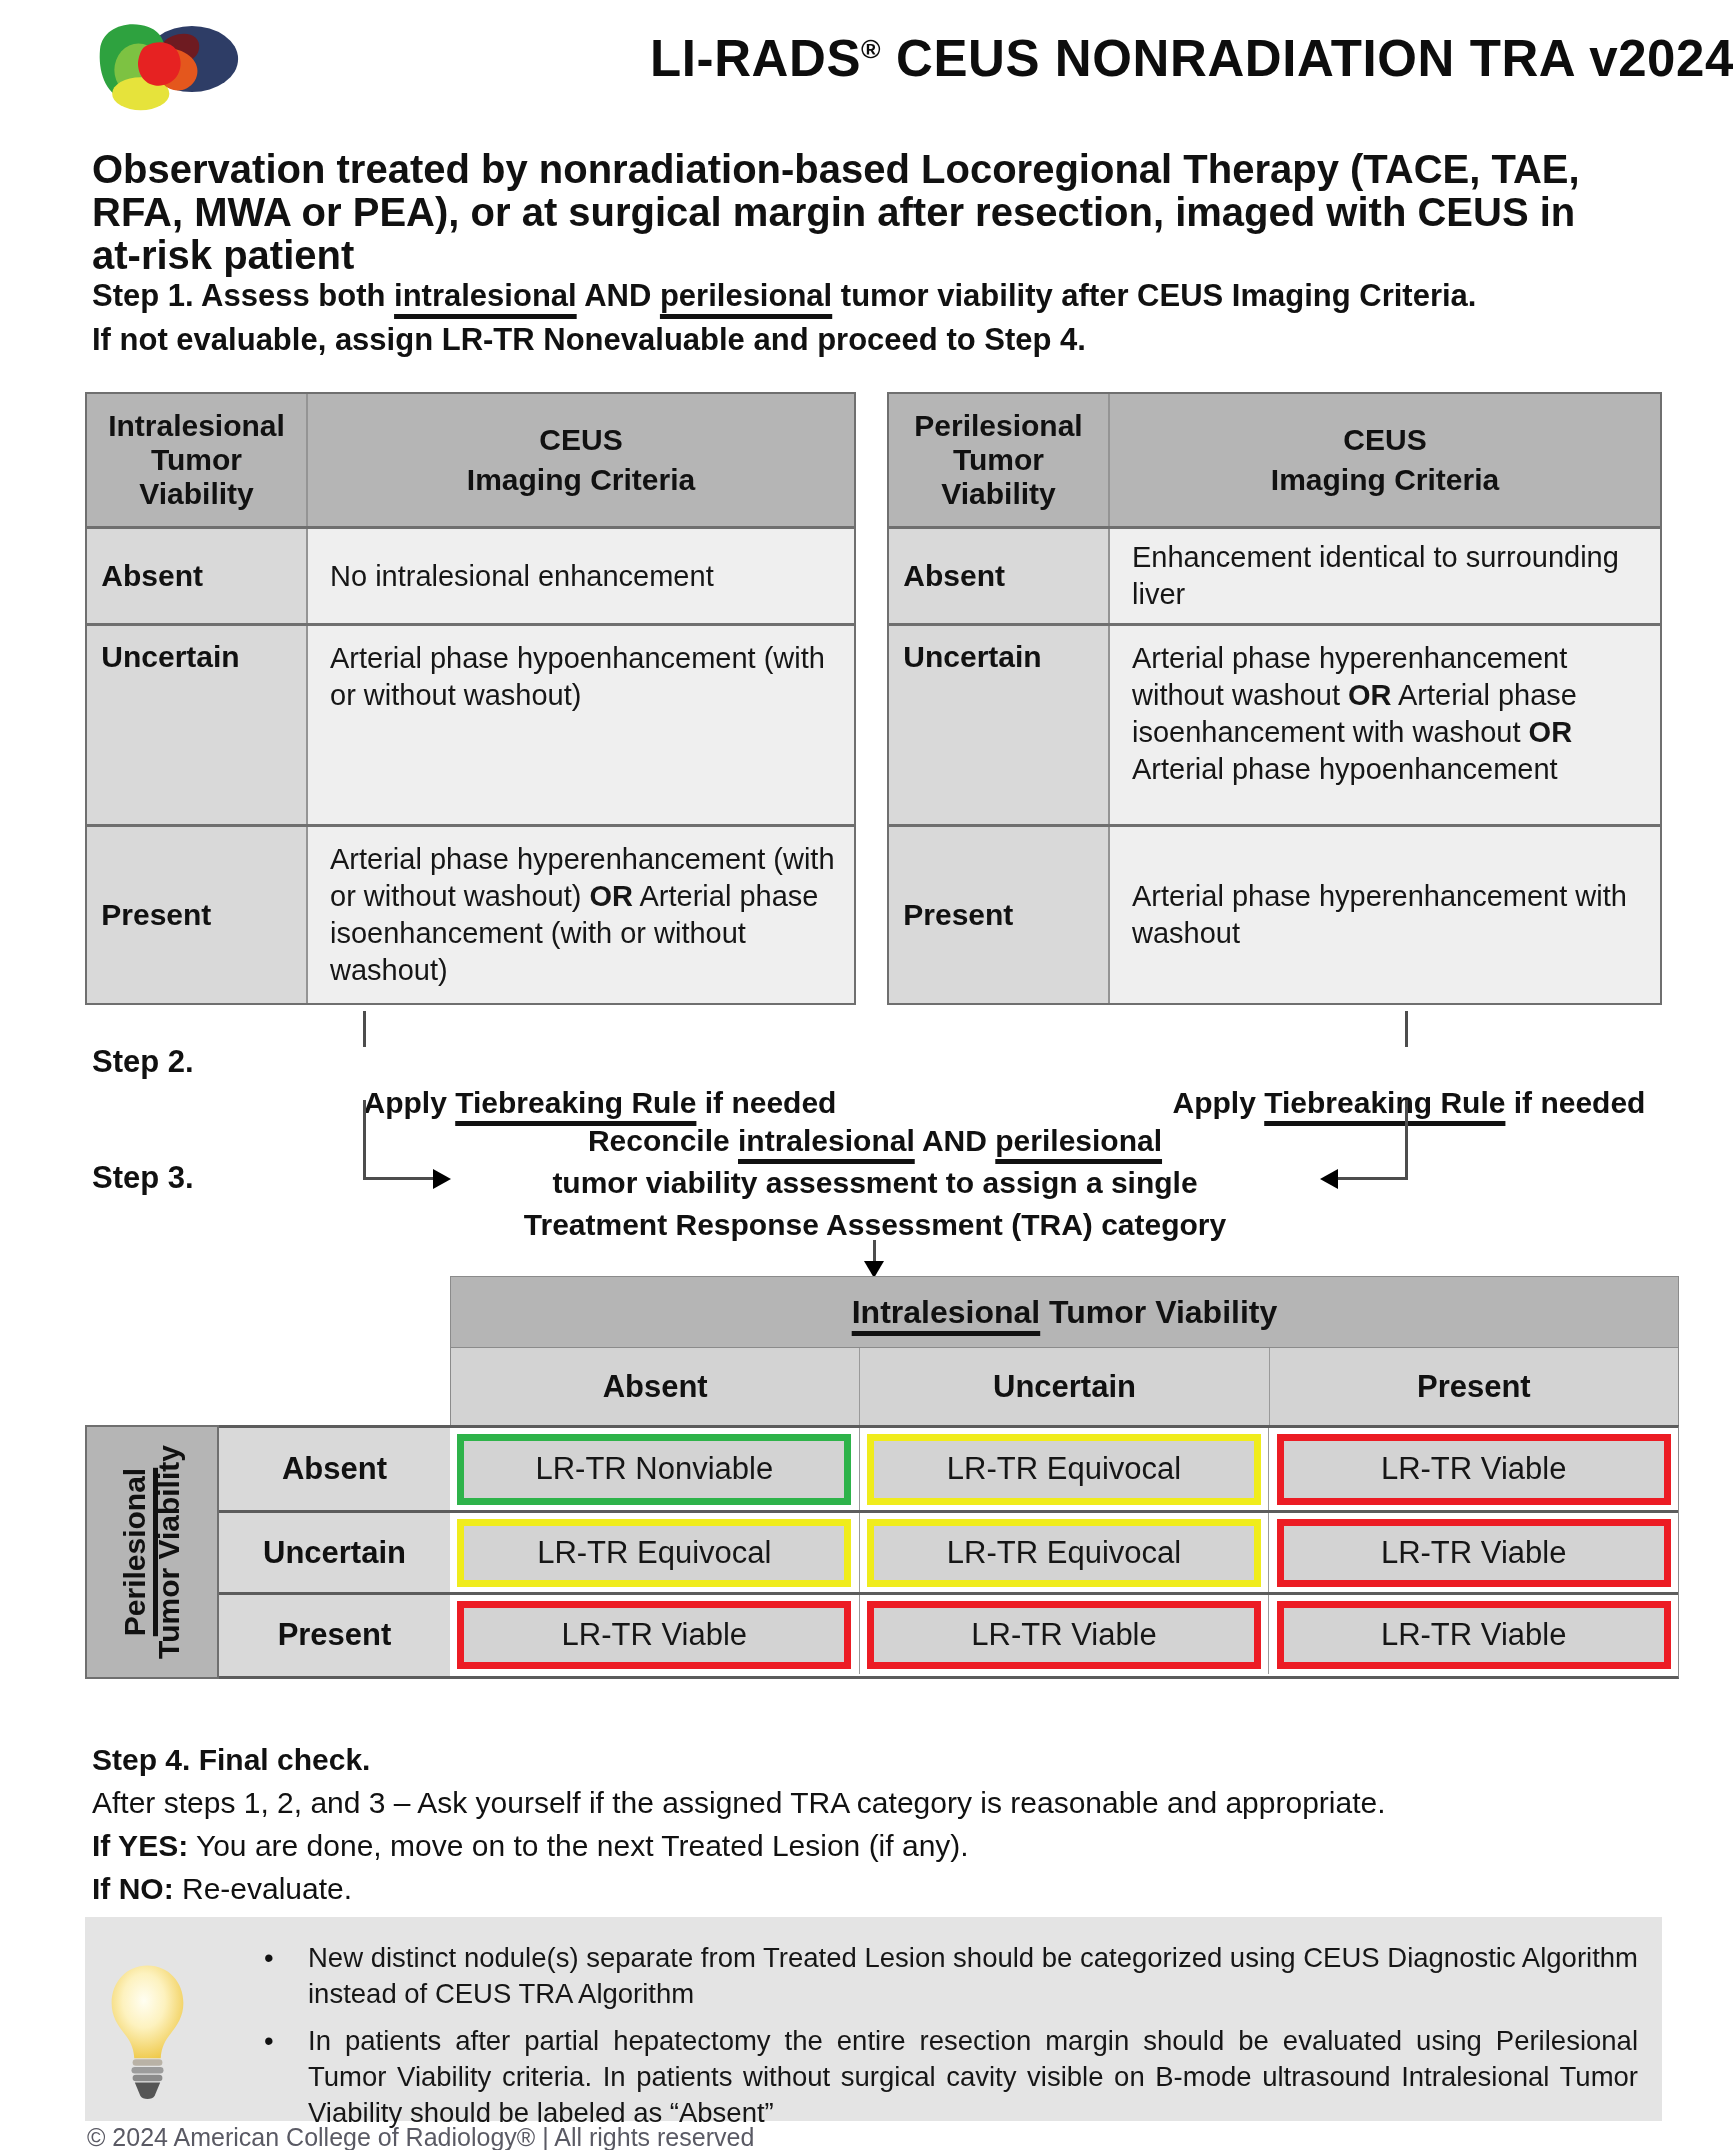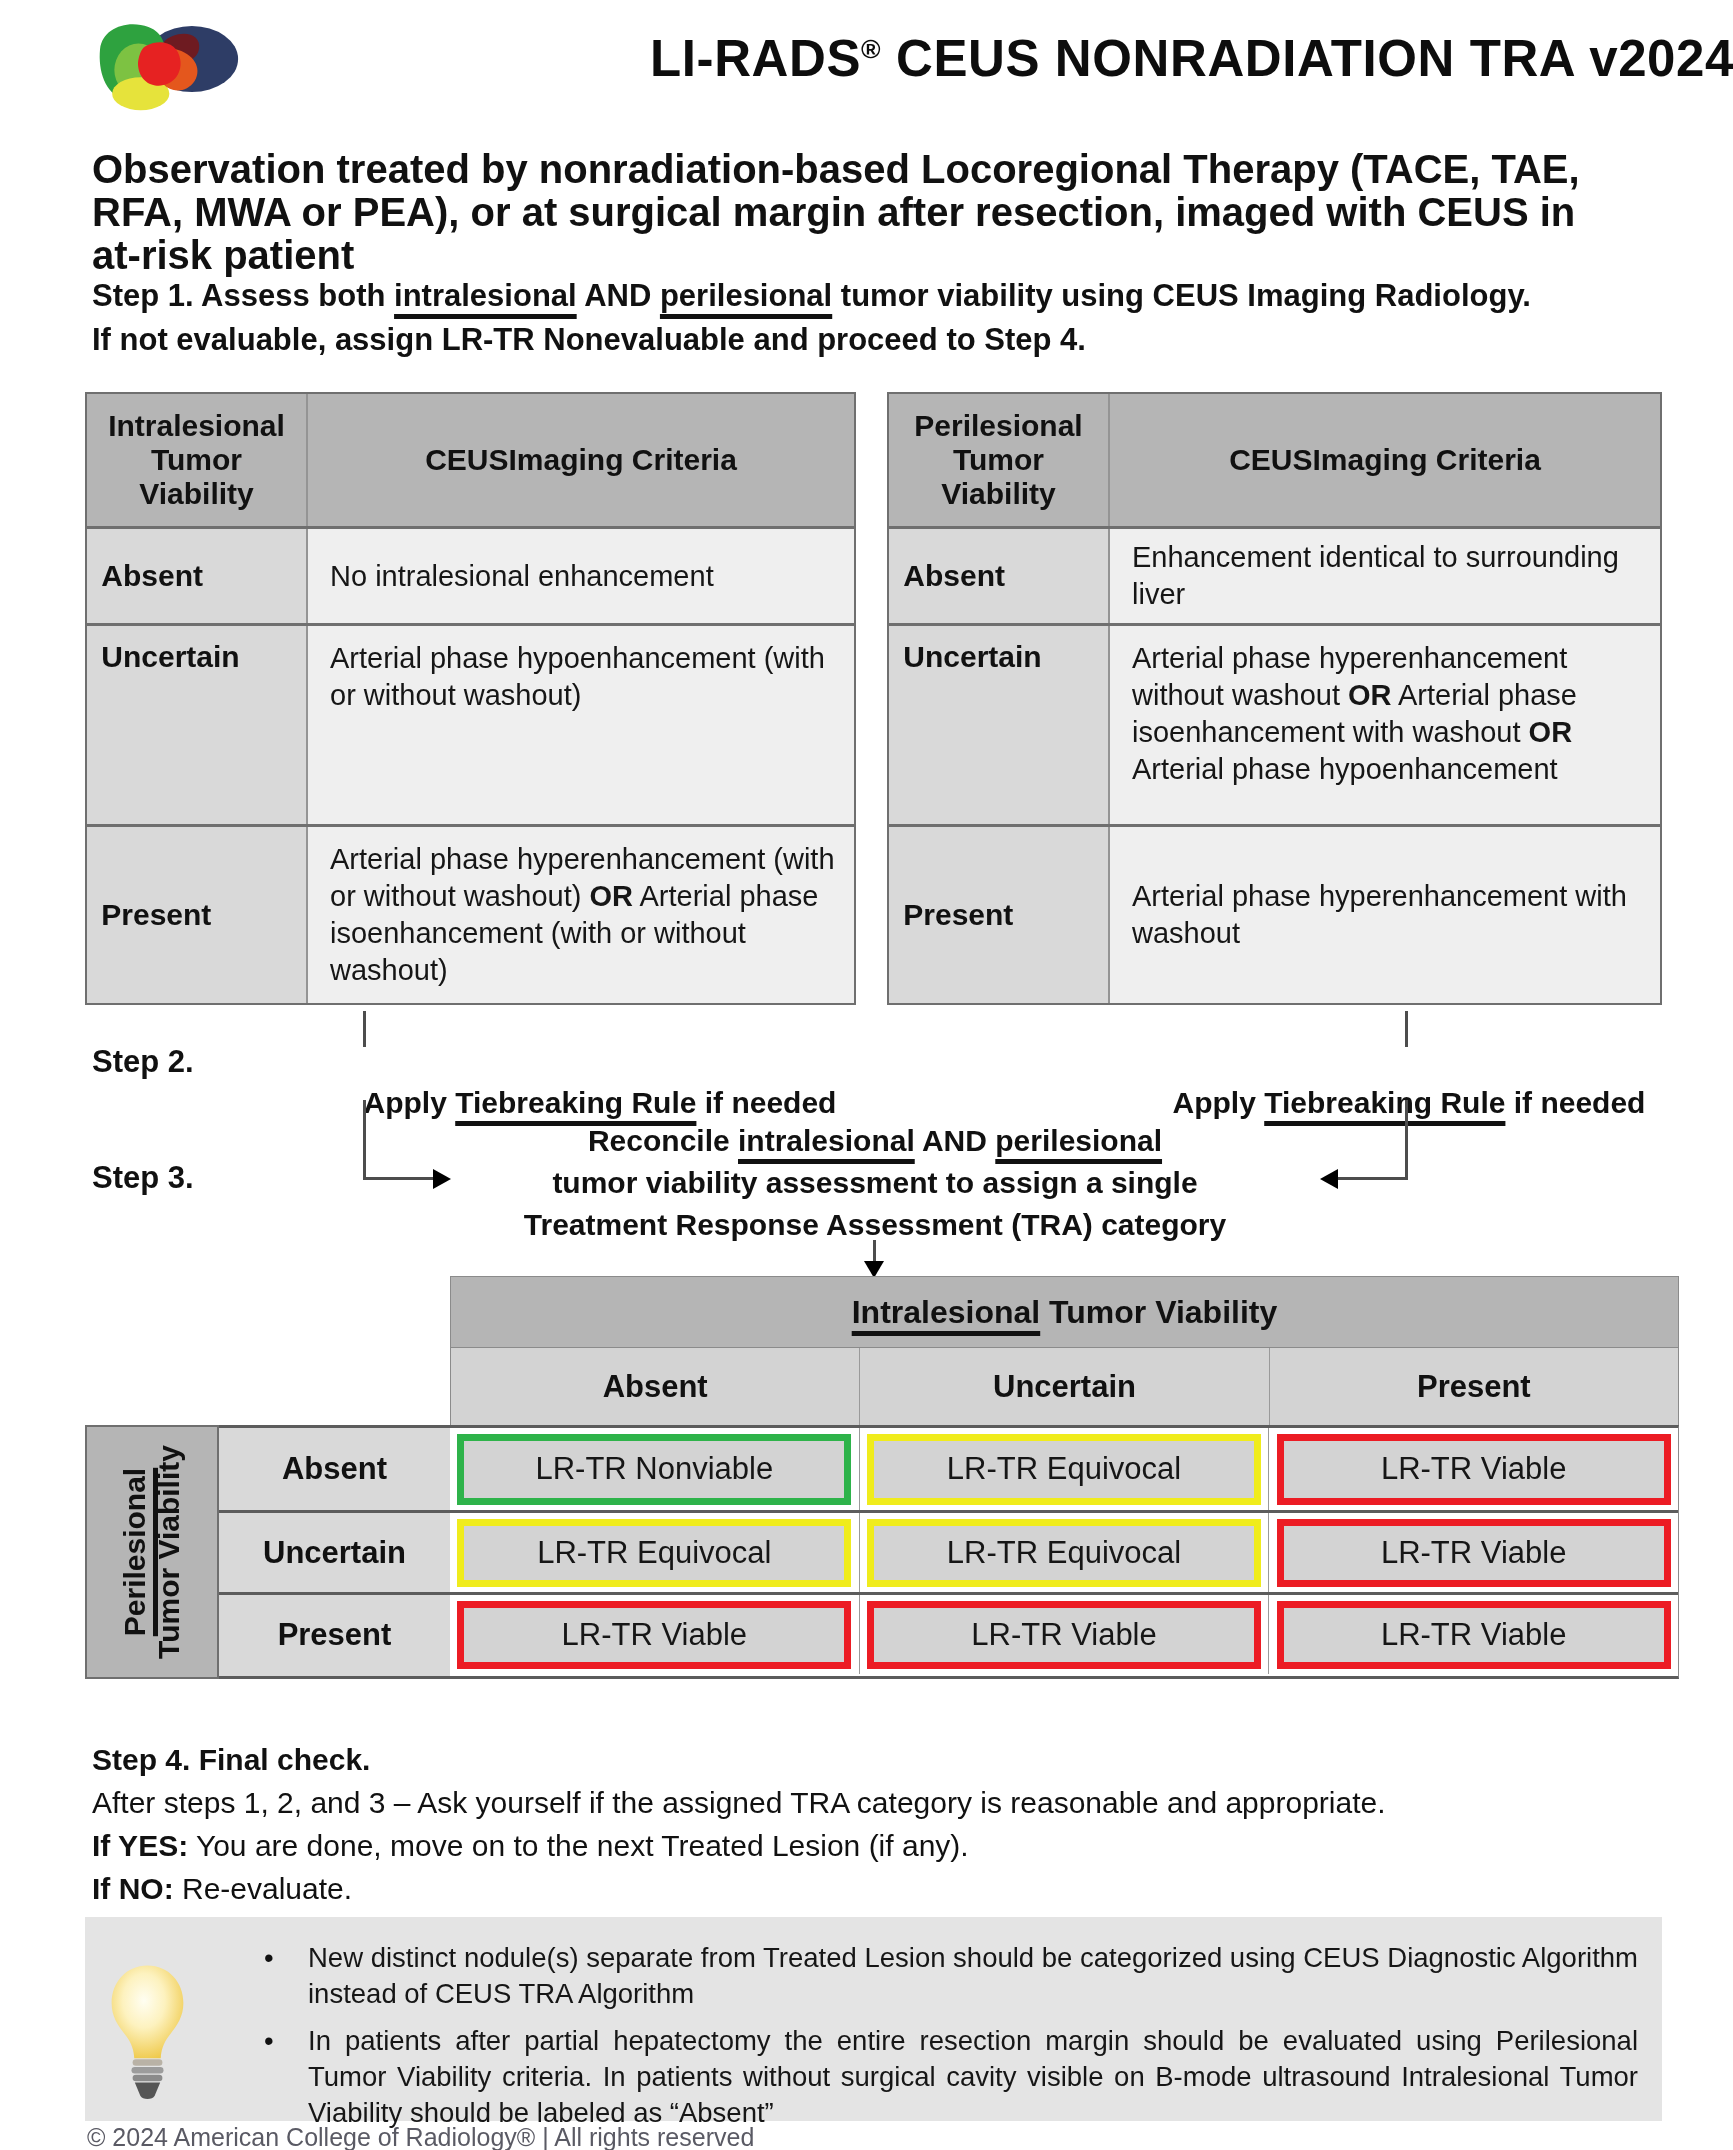--- a/index.html
+++ b/index.html
@@ -41,21 +41,21 @@
   }
   .t-crit {
     flex:1; background:#efefef; font-size:29px; line-height:37px;
     display:flex; align-items:center; padding:7.7px 11px 7.7px 22px; color:#161616;
   }
   .hdr-label {
     width:221px; border-right:2.2px solid #949494; display:flex; align-items:center; justify-content:center;
     text-align:center; font-size:30px; font-weight:bold; padding:5.5px 14.3px; flex-shrink:0; background:#b5b5b5;
   }
   .hdr-crit {
-    flex:1; display:flex; align-items:center; justify-content:center;
+    flex:1; display:flex; flex-direction:column; align-items:center; justify-content:center;
     text-align:center; font-size:30px; font-weight:bold; background:#b5b5b5; line-height:40px;
   }
   .row-h-header { height:132px; }
   .row-h-absent { height:97px; }
   .row-h-uncertain { height:201px; }
   .row-h-present { height:179px; }
   .vtop { align-items:flex-start !important; padding-top:14.3px !important; }
 
   
   .cline { background:#4d4d4d; }
@@ -141,21 +141,21 @@
   </svg>
 </div>
 
 <div class="abs page-title">
   <span>LI-RADS</span><sup>®</sup><span> CEUS NONRADIATION TRA v2024</span>
 </div>
 
 <div class="abs intro">Observation treated by nonradiation-based Locoregional Therapy (TACE, TAE, RFA, MWA or PEA), or at surgical margin after resection, imaged with CEUS in at-risk patient</div>
 
 <div class="abs step1">
-  <span>Step 1. Assess both </span><span class="ul">intralesional</span><span> AND </span><span class="ul">perilesional</span><span> tumor viability using CEUS Imaging Radiology.</span><br>
+  <span>Step 1. Assess both </span><span class="ul">intralesional</span><span> AND </span><span class="ul">perilesional</span><span> tumor viability after CEUS Imaging Criteria.</span><br>
   <span>If not evaluable, assign LR-TR Nonevaluable and proceed to Step 4.</span>
 </div>
 
 <div class="abs vtable" style="left:85px; width:771px;">
   <div class="t-row row-h-header">
     <div class="hdr-label">Intralesional Tumor Viability</div>
     <div class="hdr-crit">
       <span>CEUS</span>
       <span>Imaging Criteria</span>
     </div>

